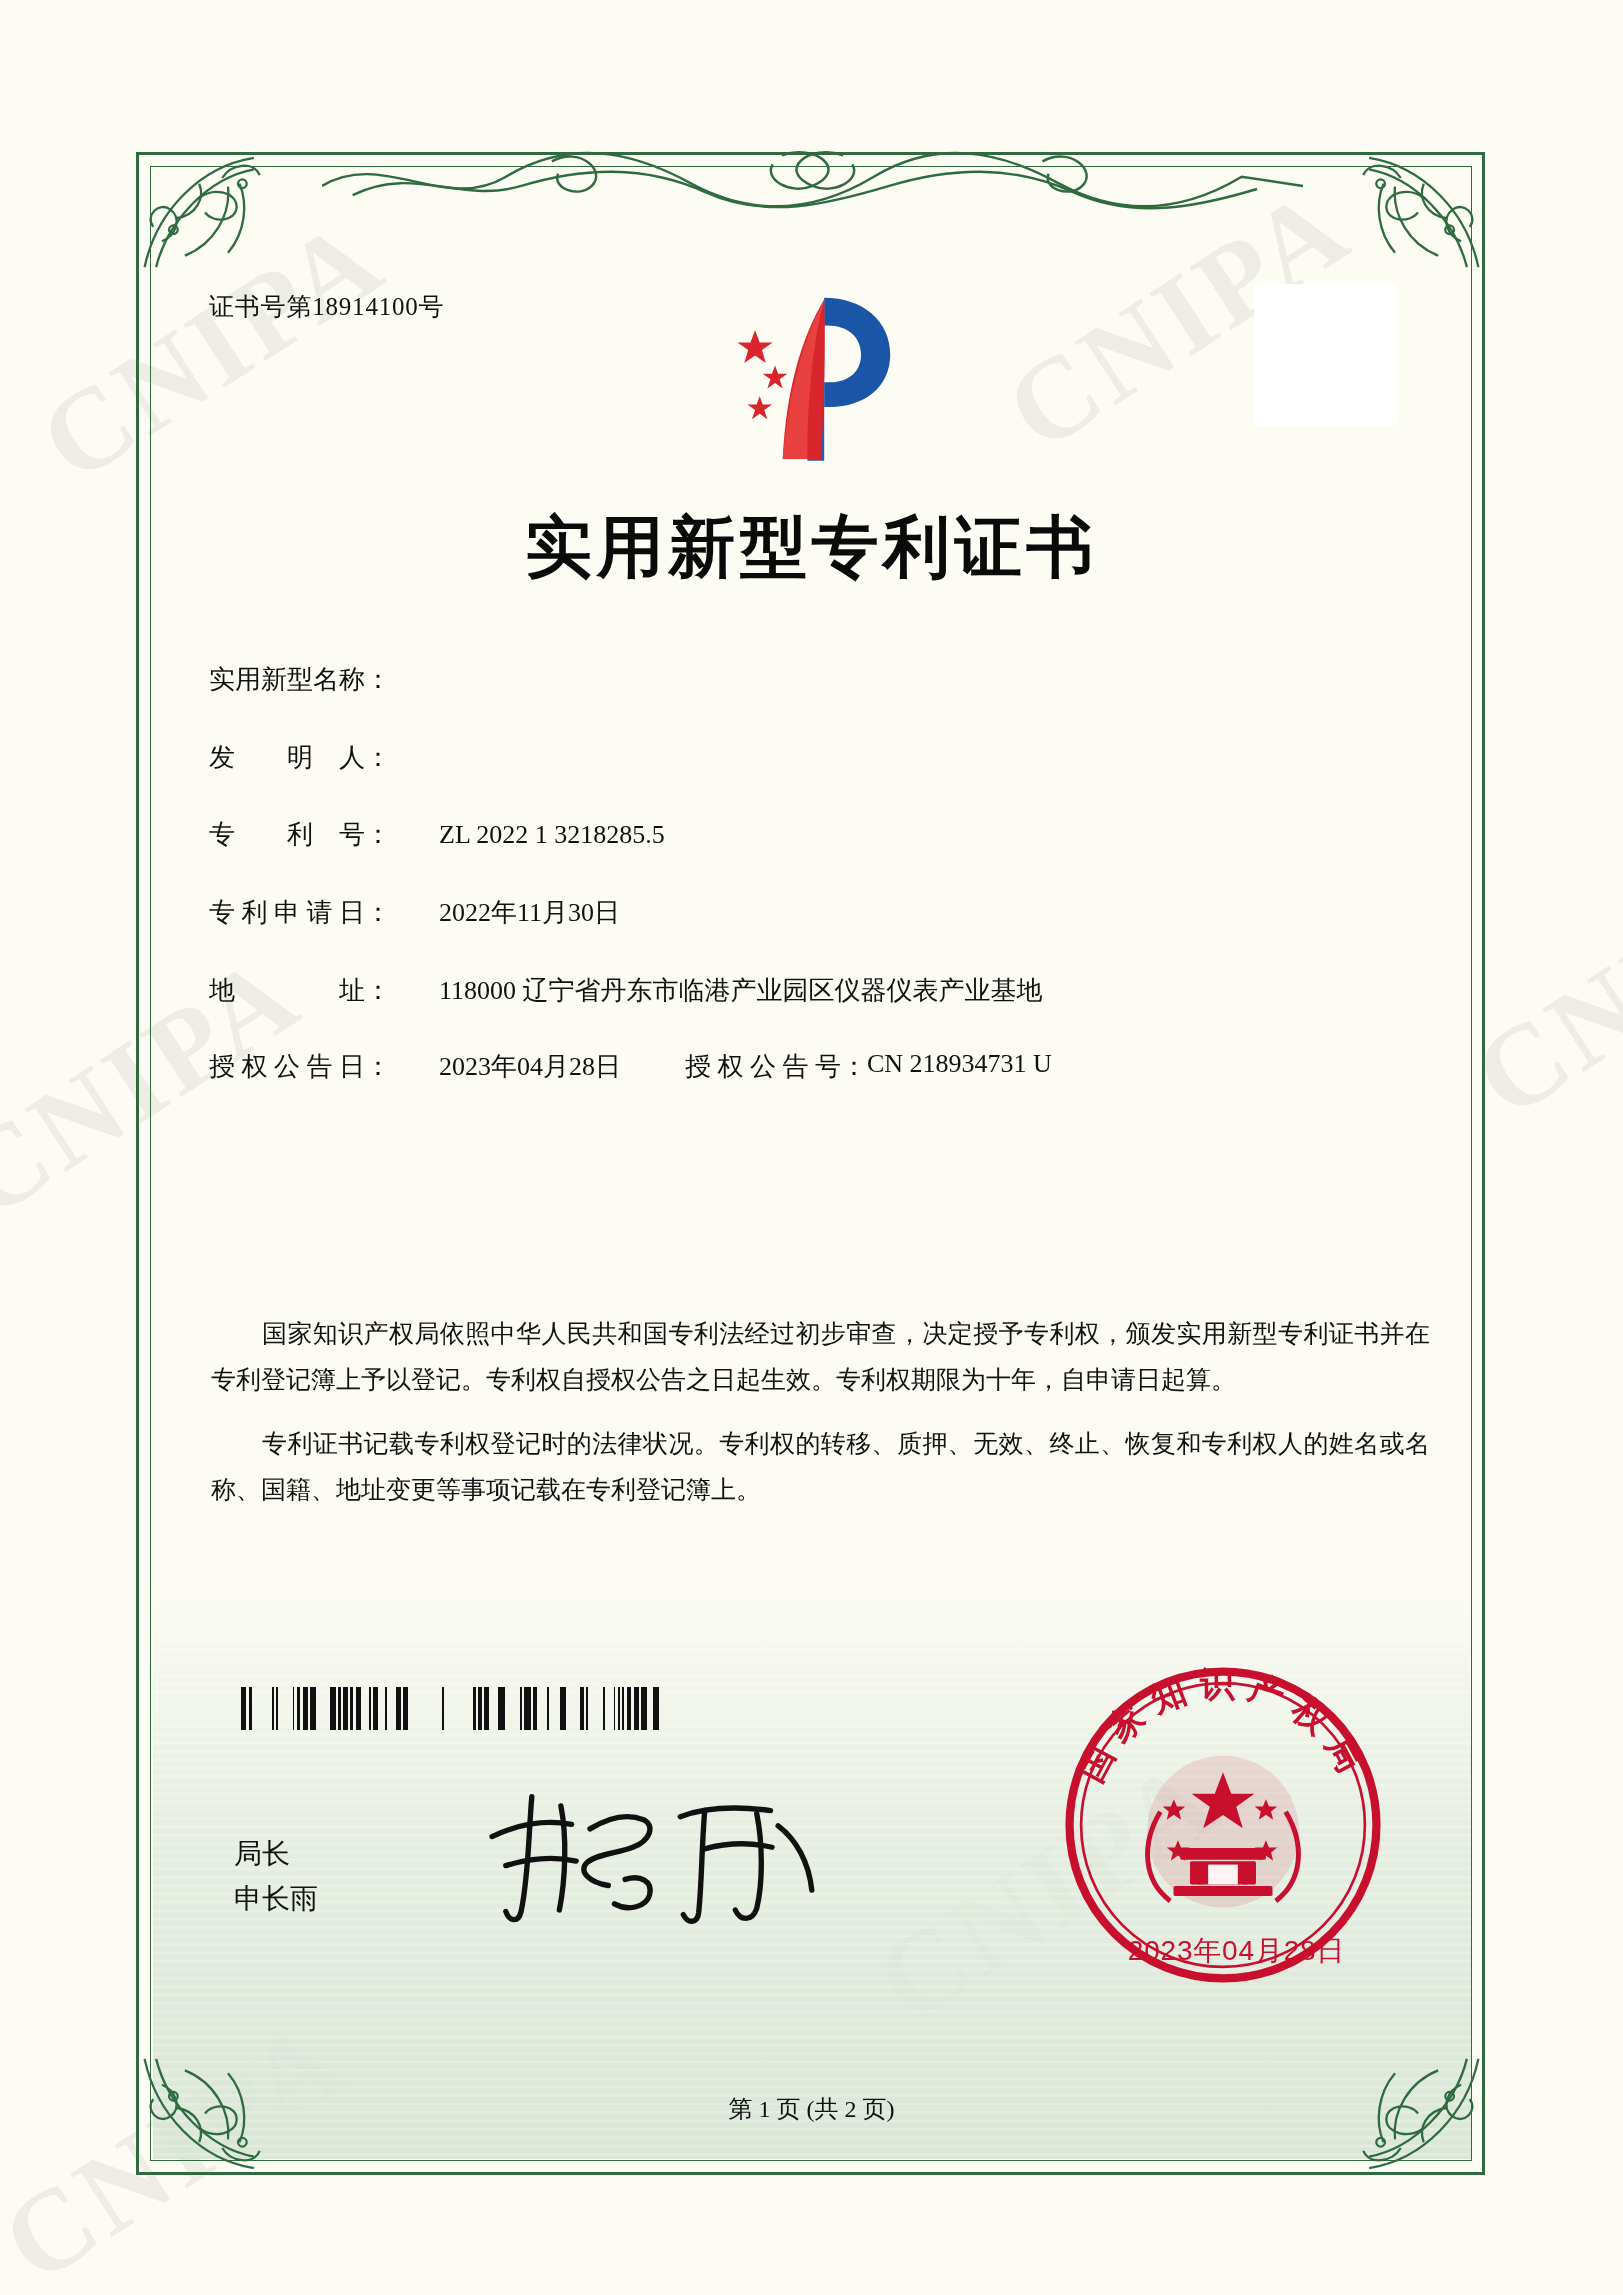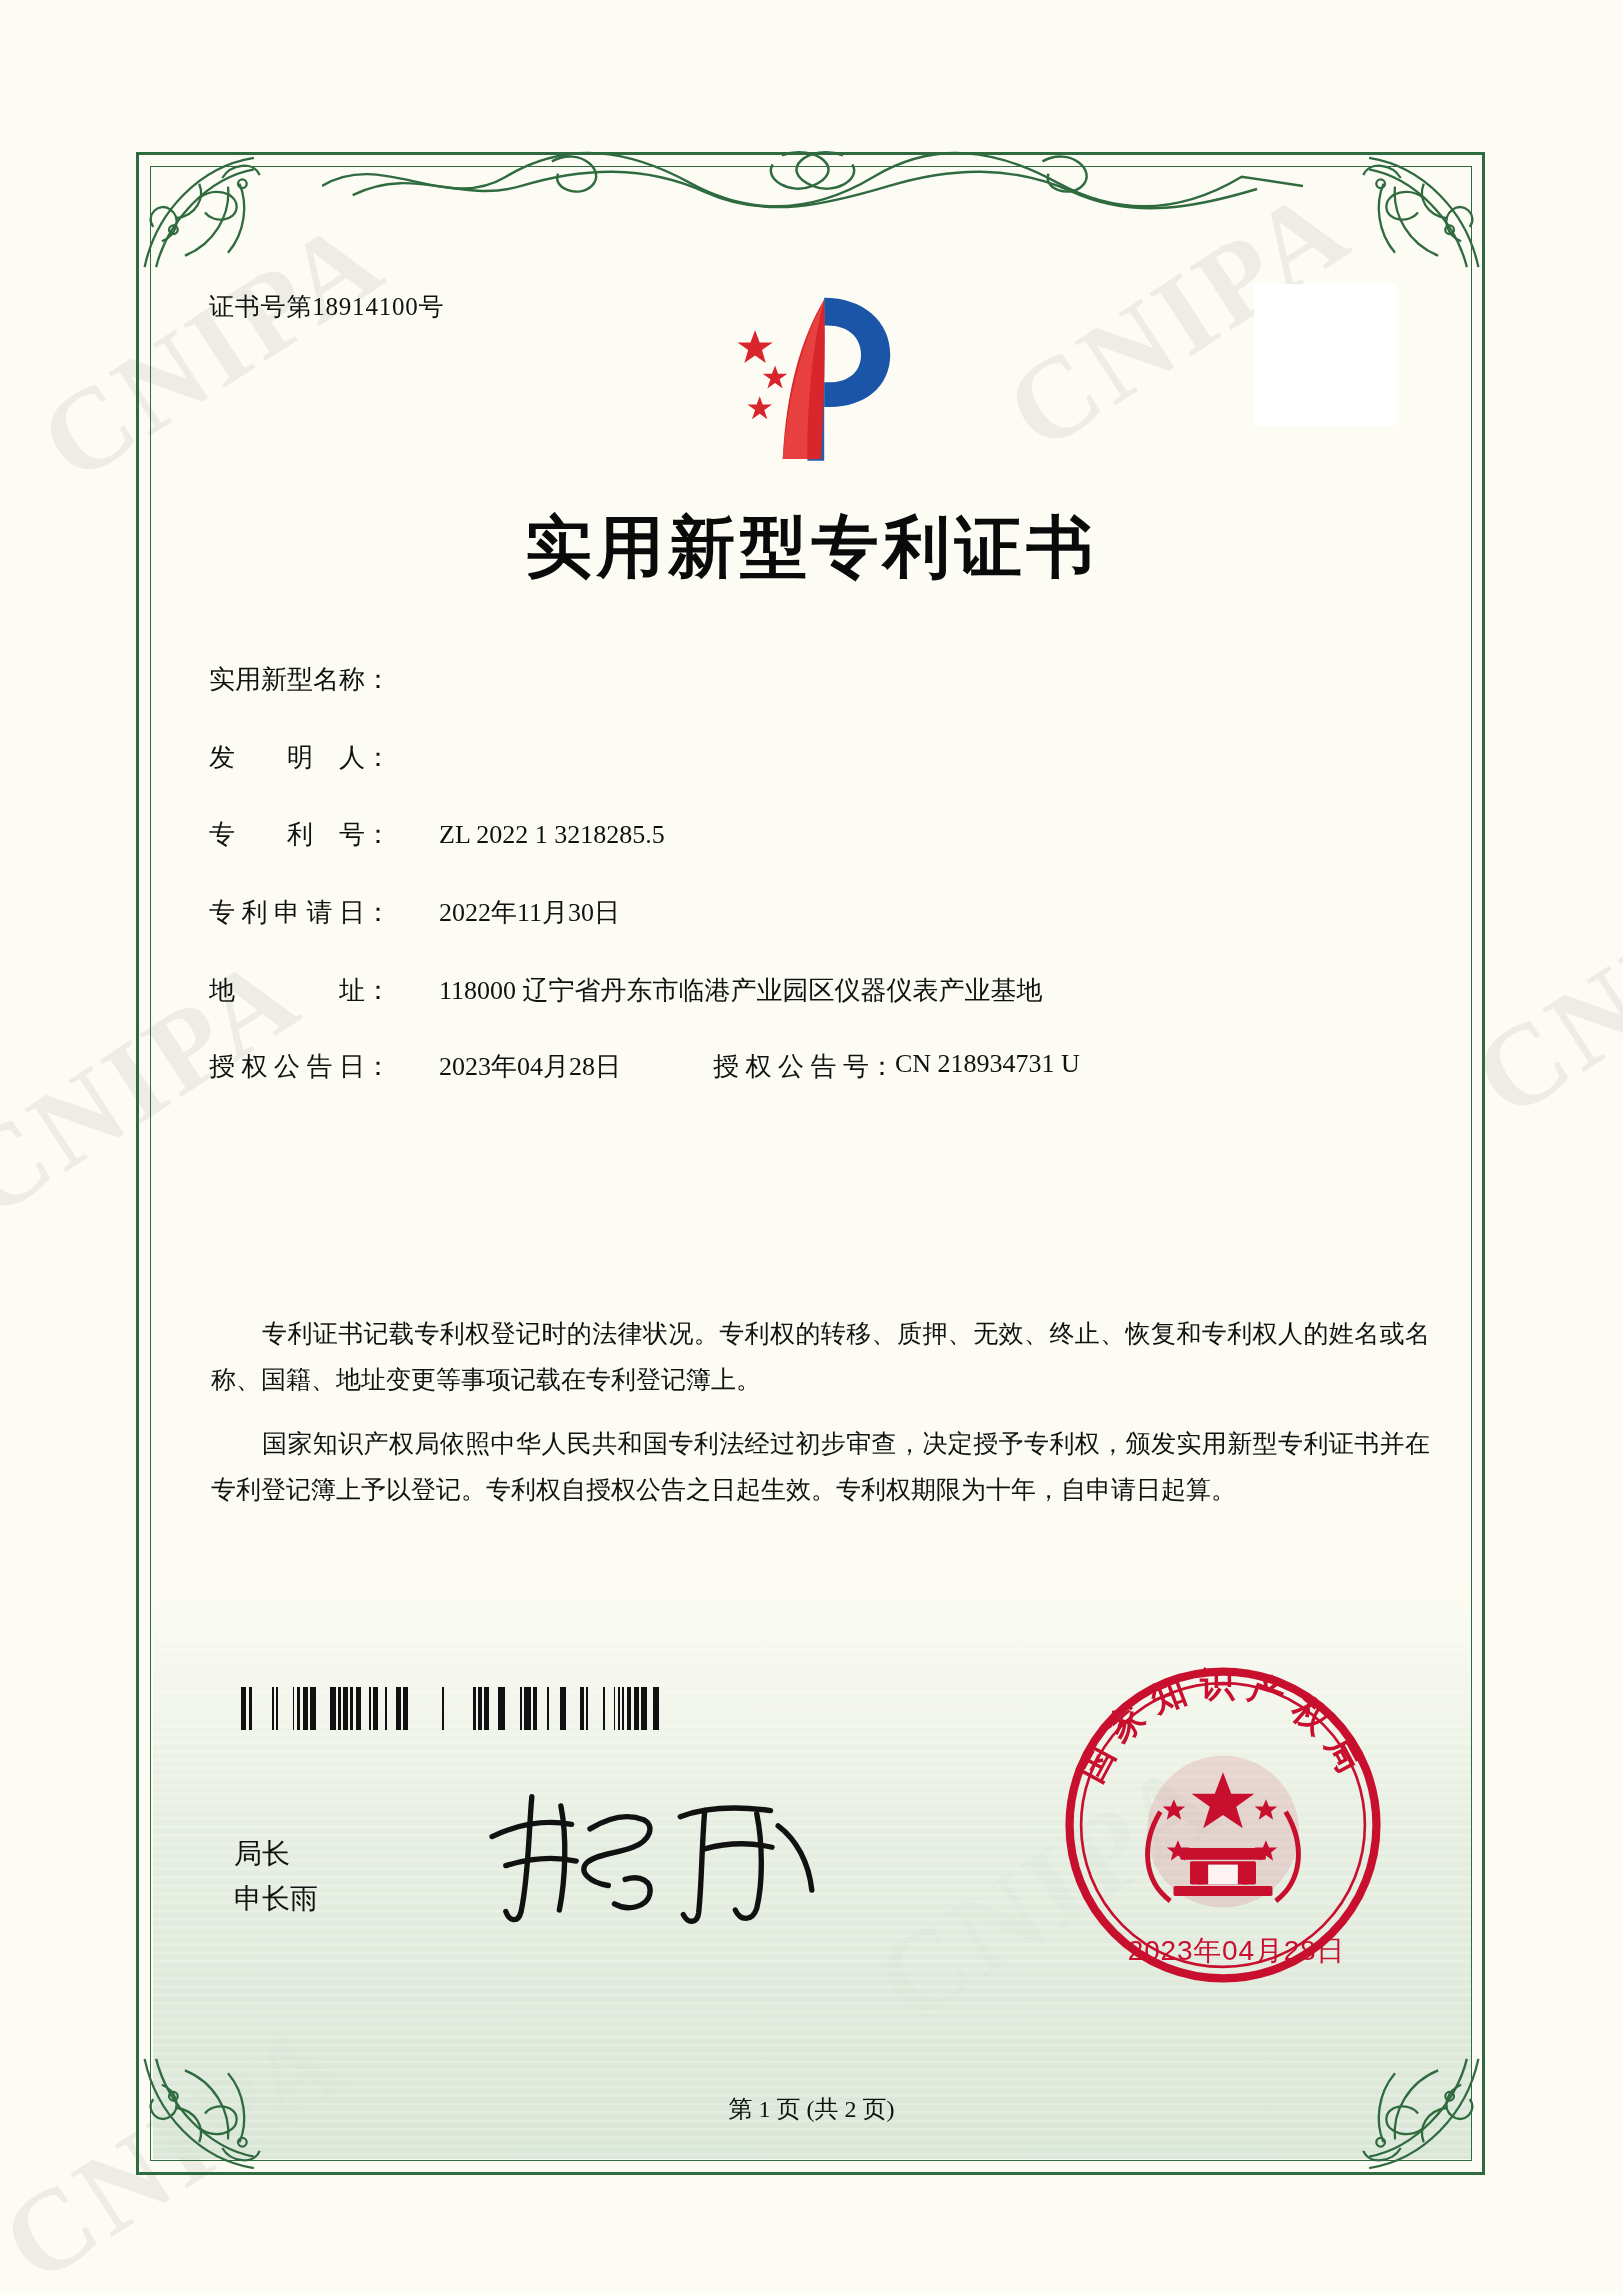--- a/index.html
+++ b/index.html
@@ -162,21 +162,21 @@
     width: 230px;
     flex: 0 0 230px;
     letter-spacing: 0;
     white-space: pre;
   }
   .val {
     flex: 1 1 auto;
   }
   .val .l2 { display: block; margin-top: 7.7px; }
   .row-inline { display:flex; align-items:flex-start; margin-bottom: 31px;}
-  .row-inline .sec-lbl { margin-left: 92px; }
+  .row-inline .sec-lbl { margin-left: 64px; }
 
   
   .paras {
     position: absolute;
     left: 211px;
     top: 1311px;
     width: 1219px;
     font-size: 25px;
     line-height: 1.85;
     color: #111;
@@ -397,22 +397,22 @@
     </div>
     <div class="row-inline">
       <div class="lbl">授 权 公 告 日：</div>
       <div>2023年04月28日</div>
       <div class="sec-lbl">授 权 公 告 号：</div>
       <div>CN 218934731 U</div>
     </div>
   </div>
 
   <div class="paras">
+    <p>国家知识产权局依照中华人民共和国专利法经过初步审查，决定授予专利权，颁发实用新型专利证书并在专利登记簿上予以登记。专利权自授权公告之日起生效。专利权期限为十年，自申请日起算。</p>
     <p>专利证书记载专利权登记时的法律状况。专利权的转移、质押、无效、终止、恢复和专利权人的姓名或名称、国籍、地址变更等事项记载在专利登记簿上。</p>
-    <p>国家知识产权局依照中华人民共和国专利法经过初步审查，决定授予专利权，颁发实用新型专利证书并在专利登记簿上予以登记。专利权自授权公告之日起生效。专利权期限为十年，自申请日起算。</p>
   </div>
 
   <div class="barcode" id="barcode">
       <i style="width: 4.6px; background: transparent;"></i>
       <i style="width: 5.4px;"></i>
       <i style="width: 3.8px;"></i>
       <i style="width: 4.6px; background: transparent;"></i>
       <i style="width: 2.3px; background: transparent;"></i>
       <i style="width: 3.8px; background: transparent;"></i>
       <i style="width: 1.5px;"></i>

